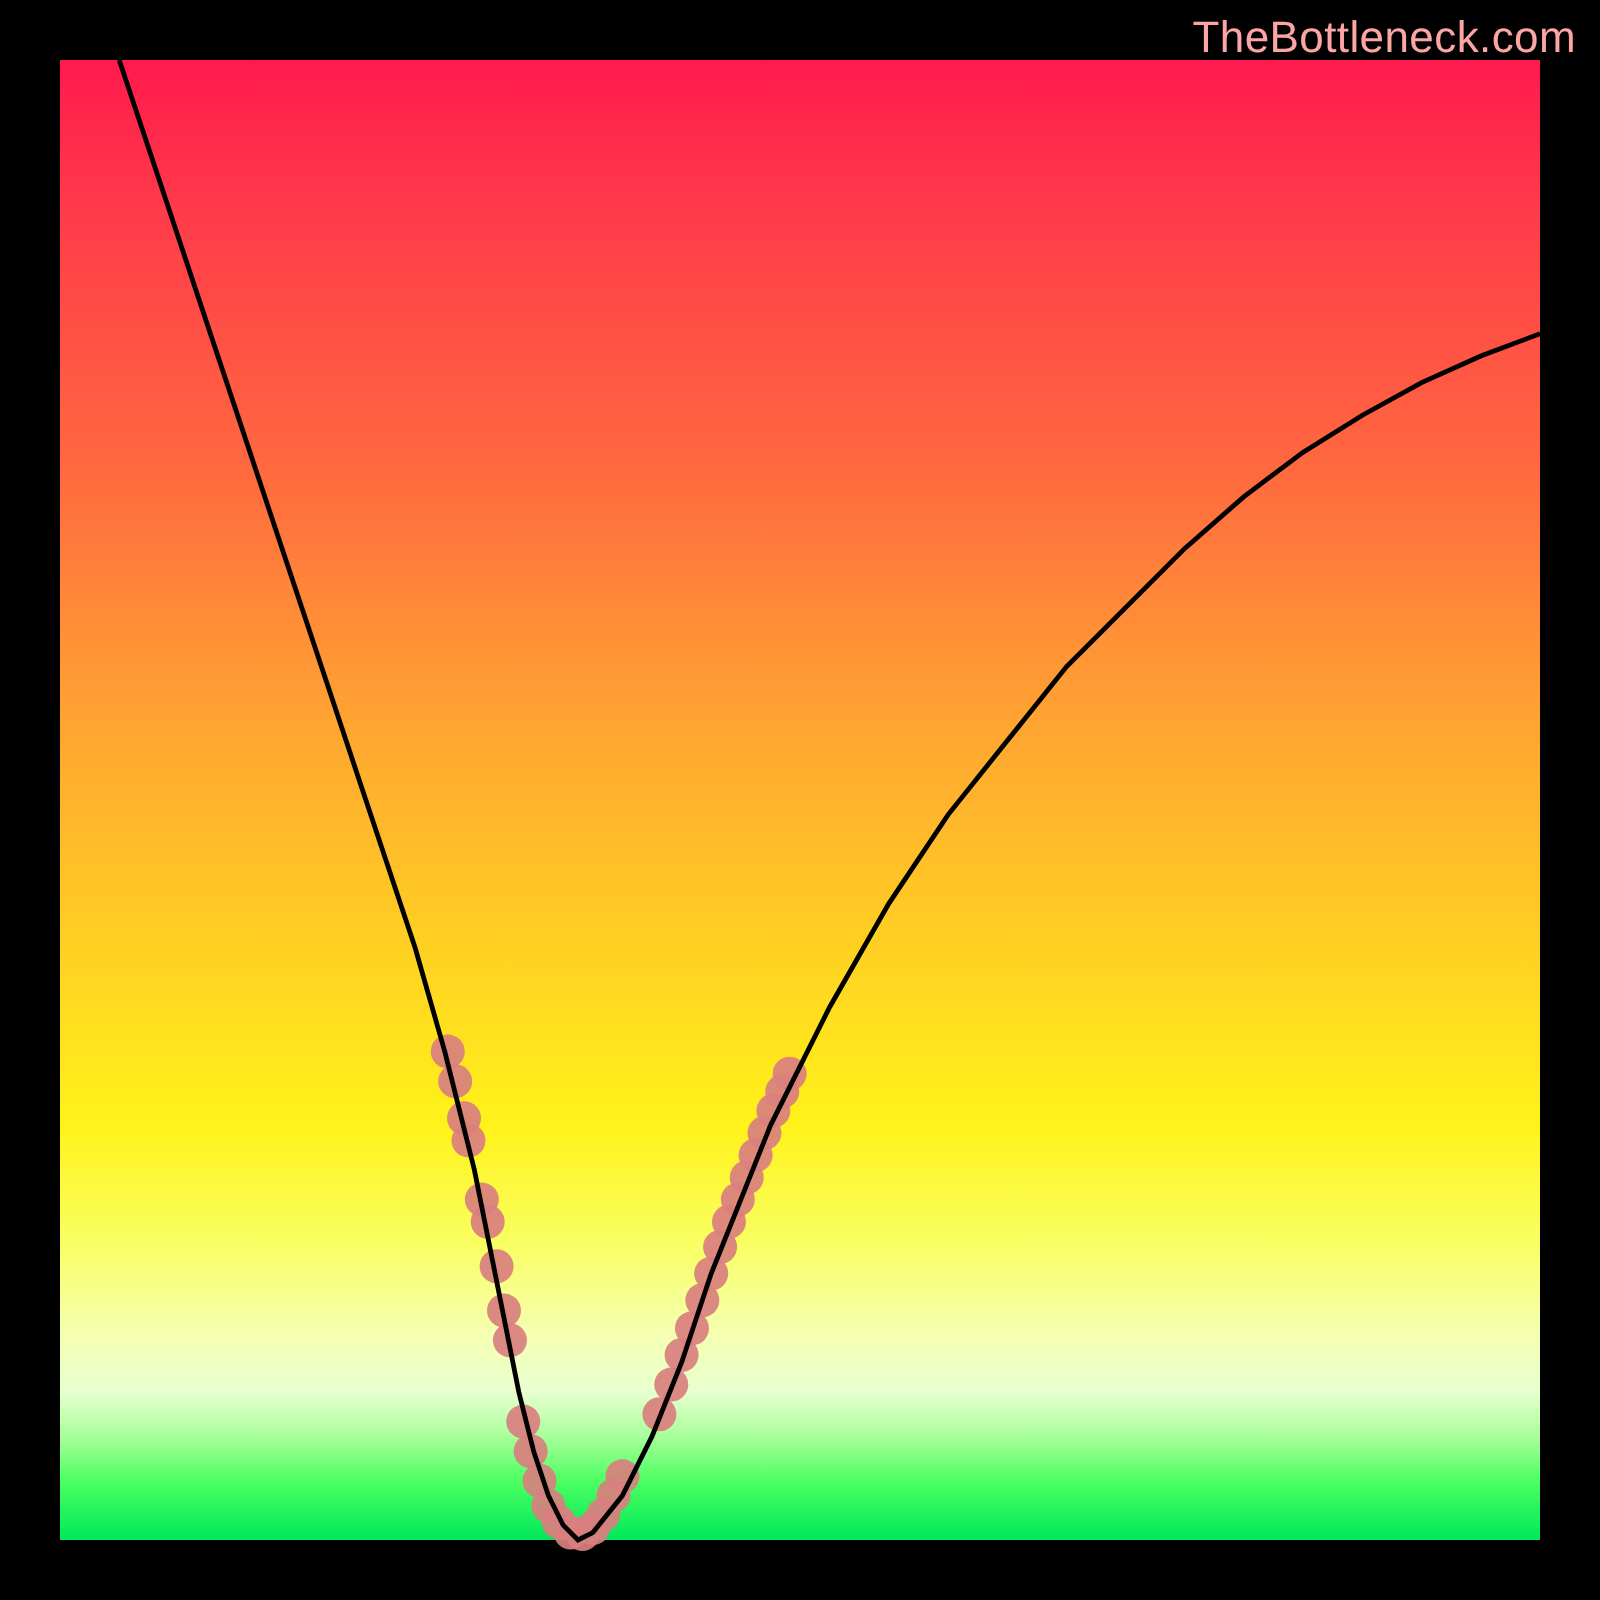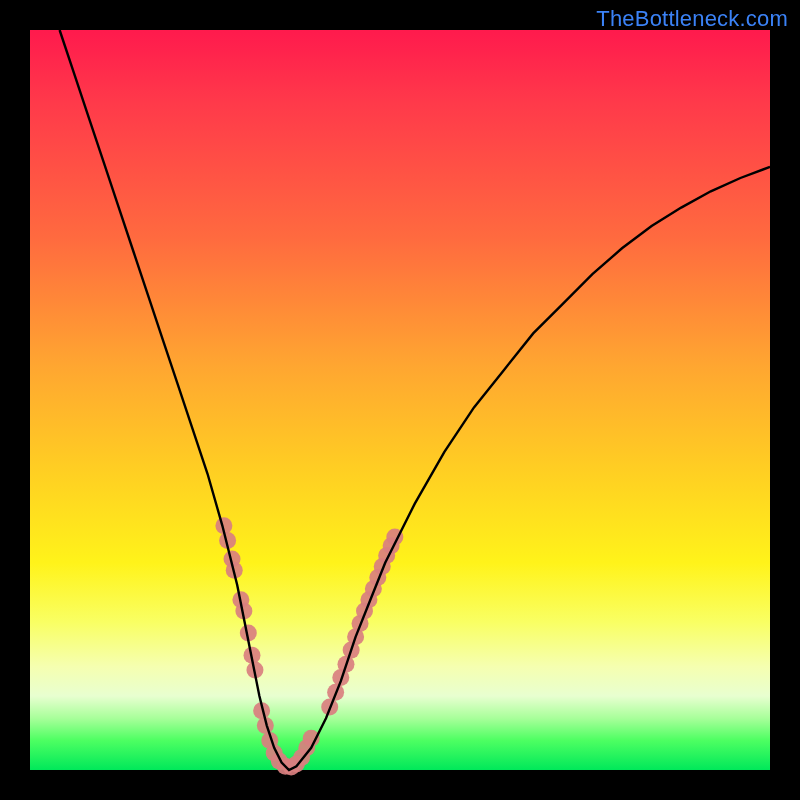--- a/index.html
+++ b/index.html
@@ -41,21 +41,21 @@
       #4dff62 96%,
       #00e85a 100%
     );
   }
   .watermark {
     position: absolute;
     top: 6px;
     right: 12px;
     font-size: 22px;
     font-weight: 500;
-    color: #3b82f6;
+    color: #fca5a5;
     letter-spacing: 0.2px;
     user-select: none;
   }
   svg.curve {
     position: absolute;
     left: 0;
     top: 0;
     width: 740px;
     height: 740px;
     overflow: visible;

